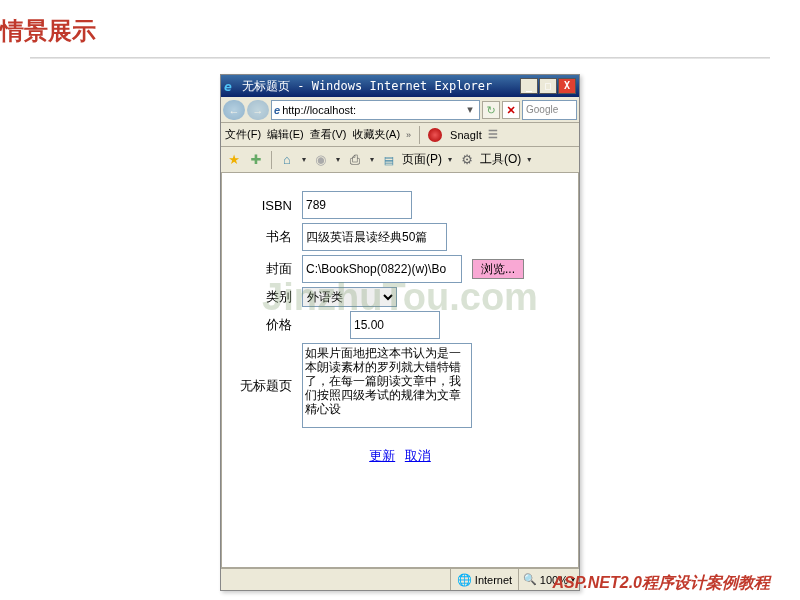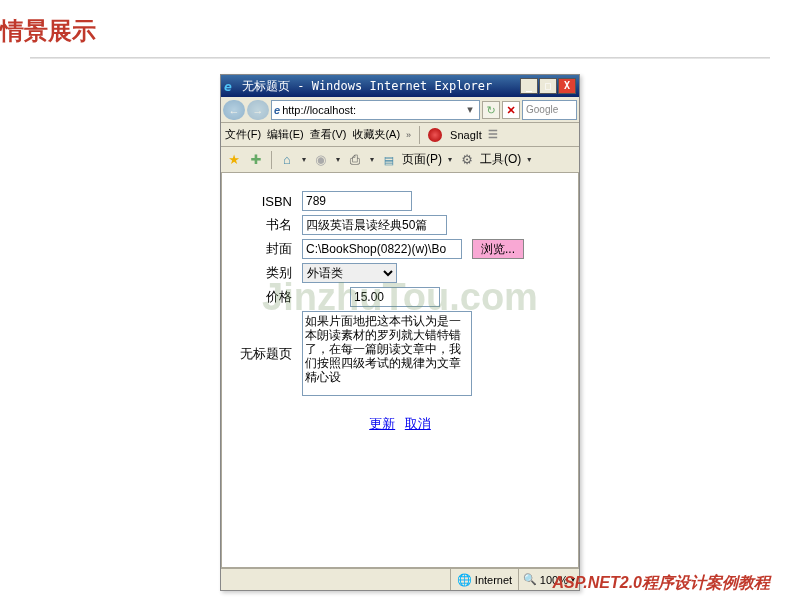--- a/index.html
+++ b/index.html
@@ -178,21 +178,21 @@
       gap: 10px;
     }
     .form-label {
       width: 58px;
       text-align: right;
       font-size: 13px;
     }
     .form-input {
       border: 1px solid #7f9db9;
       background: #fff;
-      height: 20px;
+      height: 28px;
       padding: 1px 3px;
       font-size: 12px;
       font-family: SimSun, Arial;
     }
     .w-small { width: 110px; }
     .w-med { width: 145px; }
     .w-file { width: 160px; }
     .w-price { width: 90px; margin-left: 48px; }
     .browse-btn {
       height: 20px;

